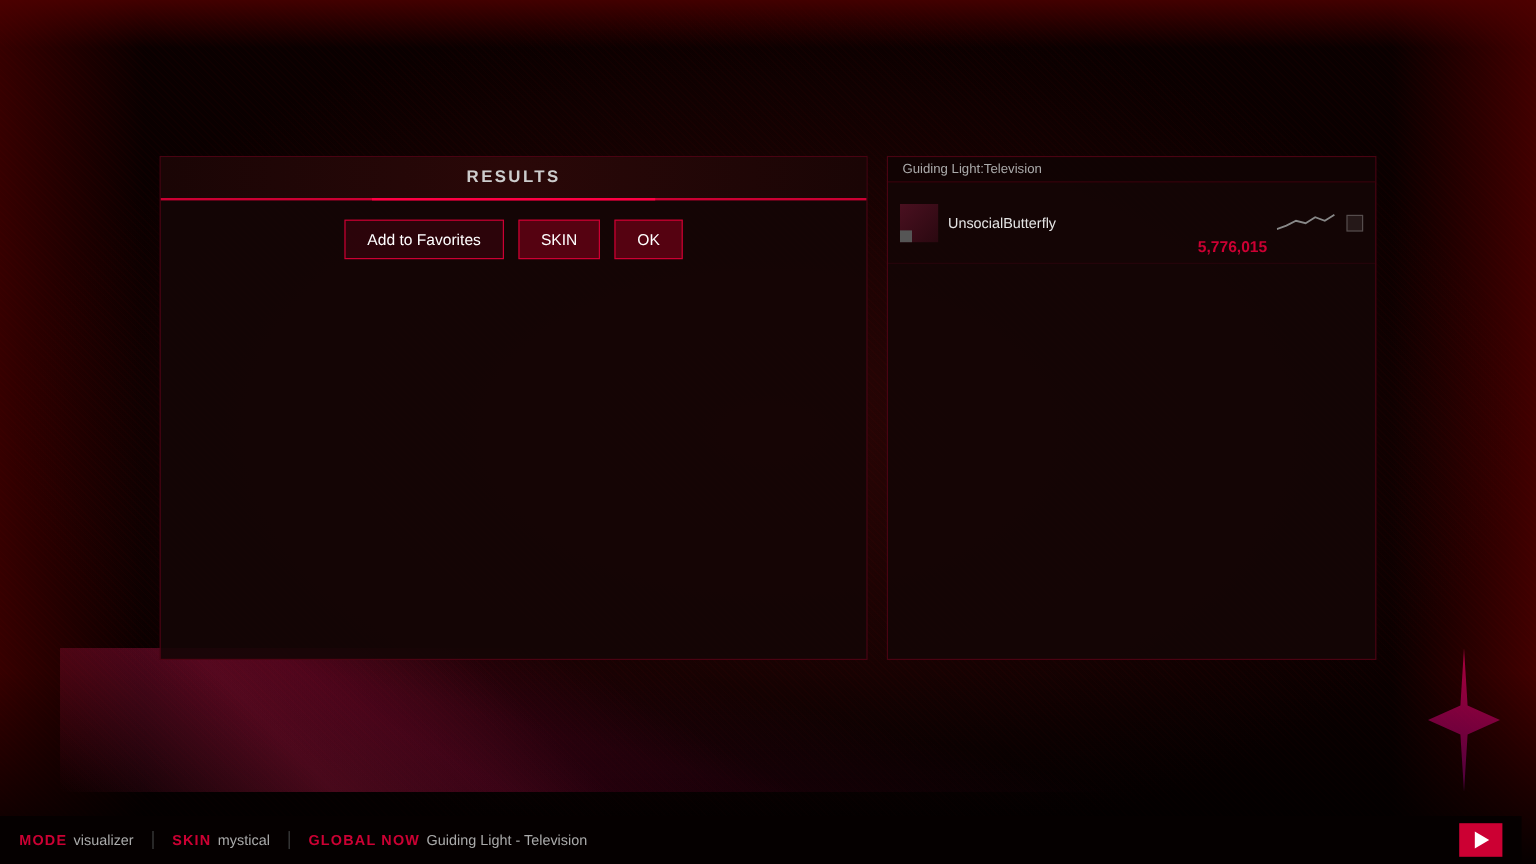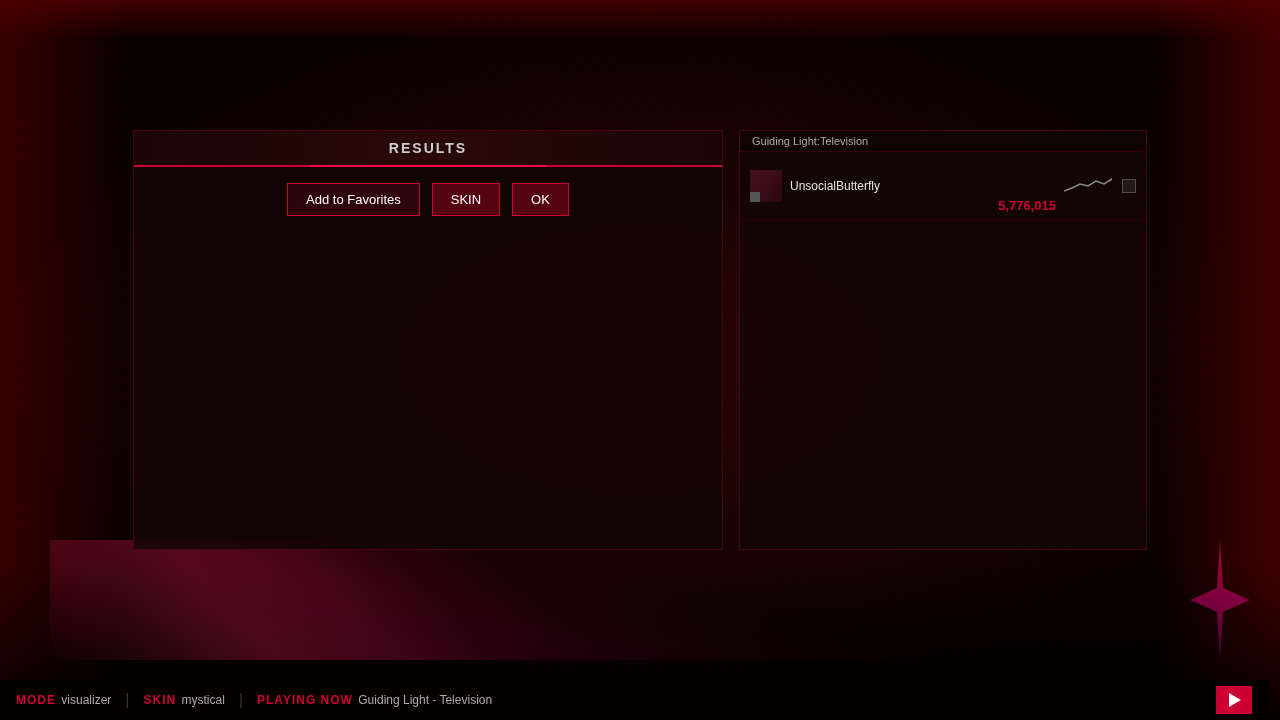--- a/index.html
+++ b/index.html
@@ -408,20 +408,20 @@
     <span class="bar-label">MODE</span>
     <span class="bar-value">visualizer</span>
   </span>
   <span class="bar-separator">|</span>
   <span class="bottom-bar-text">
     <span class="bar-label">SKIN</span>
     <span class="bar-value">mystical</span>
   </span>
   <span class="bar-separator">|</span>
   <span class="bottom-bar-text">
-    <span class="bar-label">PLAYING NOW</span>
+    <span class="bar-label">GLOBAL NOW</span>
     <span class="bar-value">Guiding Light - Television</span>
   </span>
 
   <div class="play-btn">
     <div class="play-icon"></div>
   </div>
 </div>
 
 </body></html>

